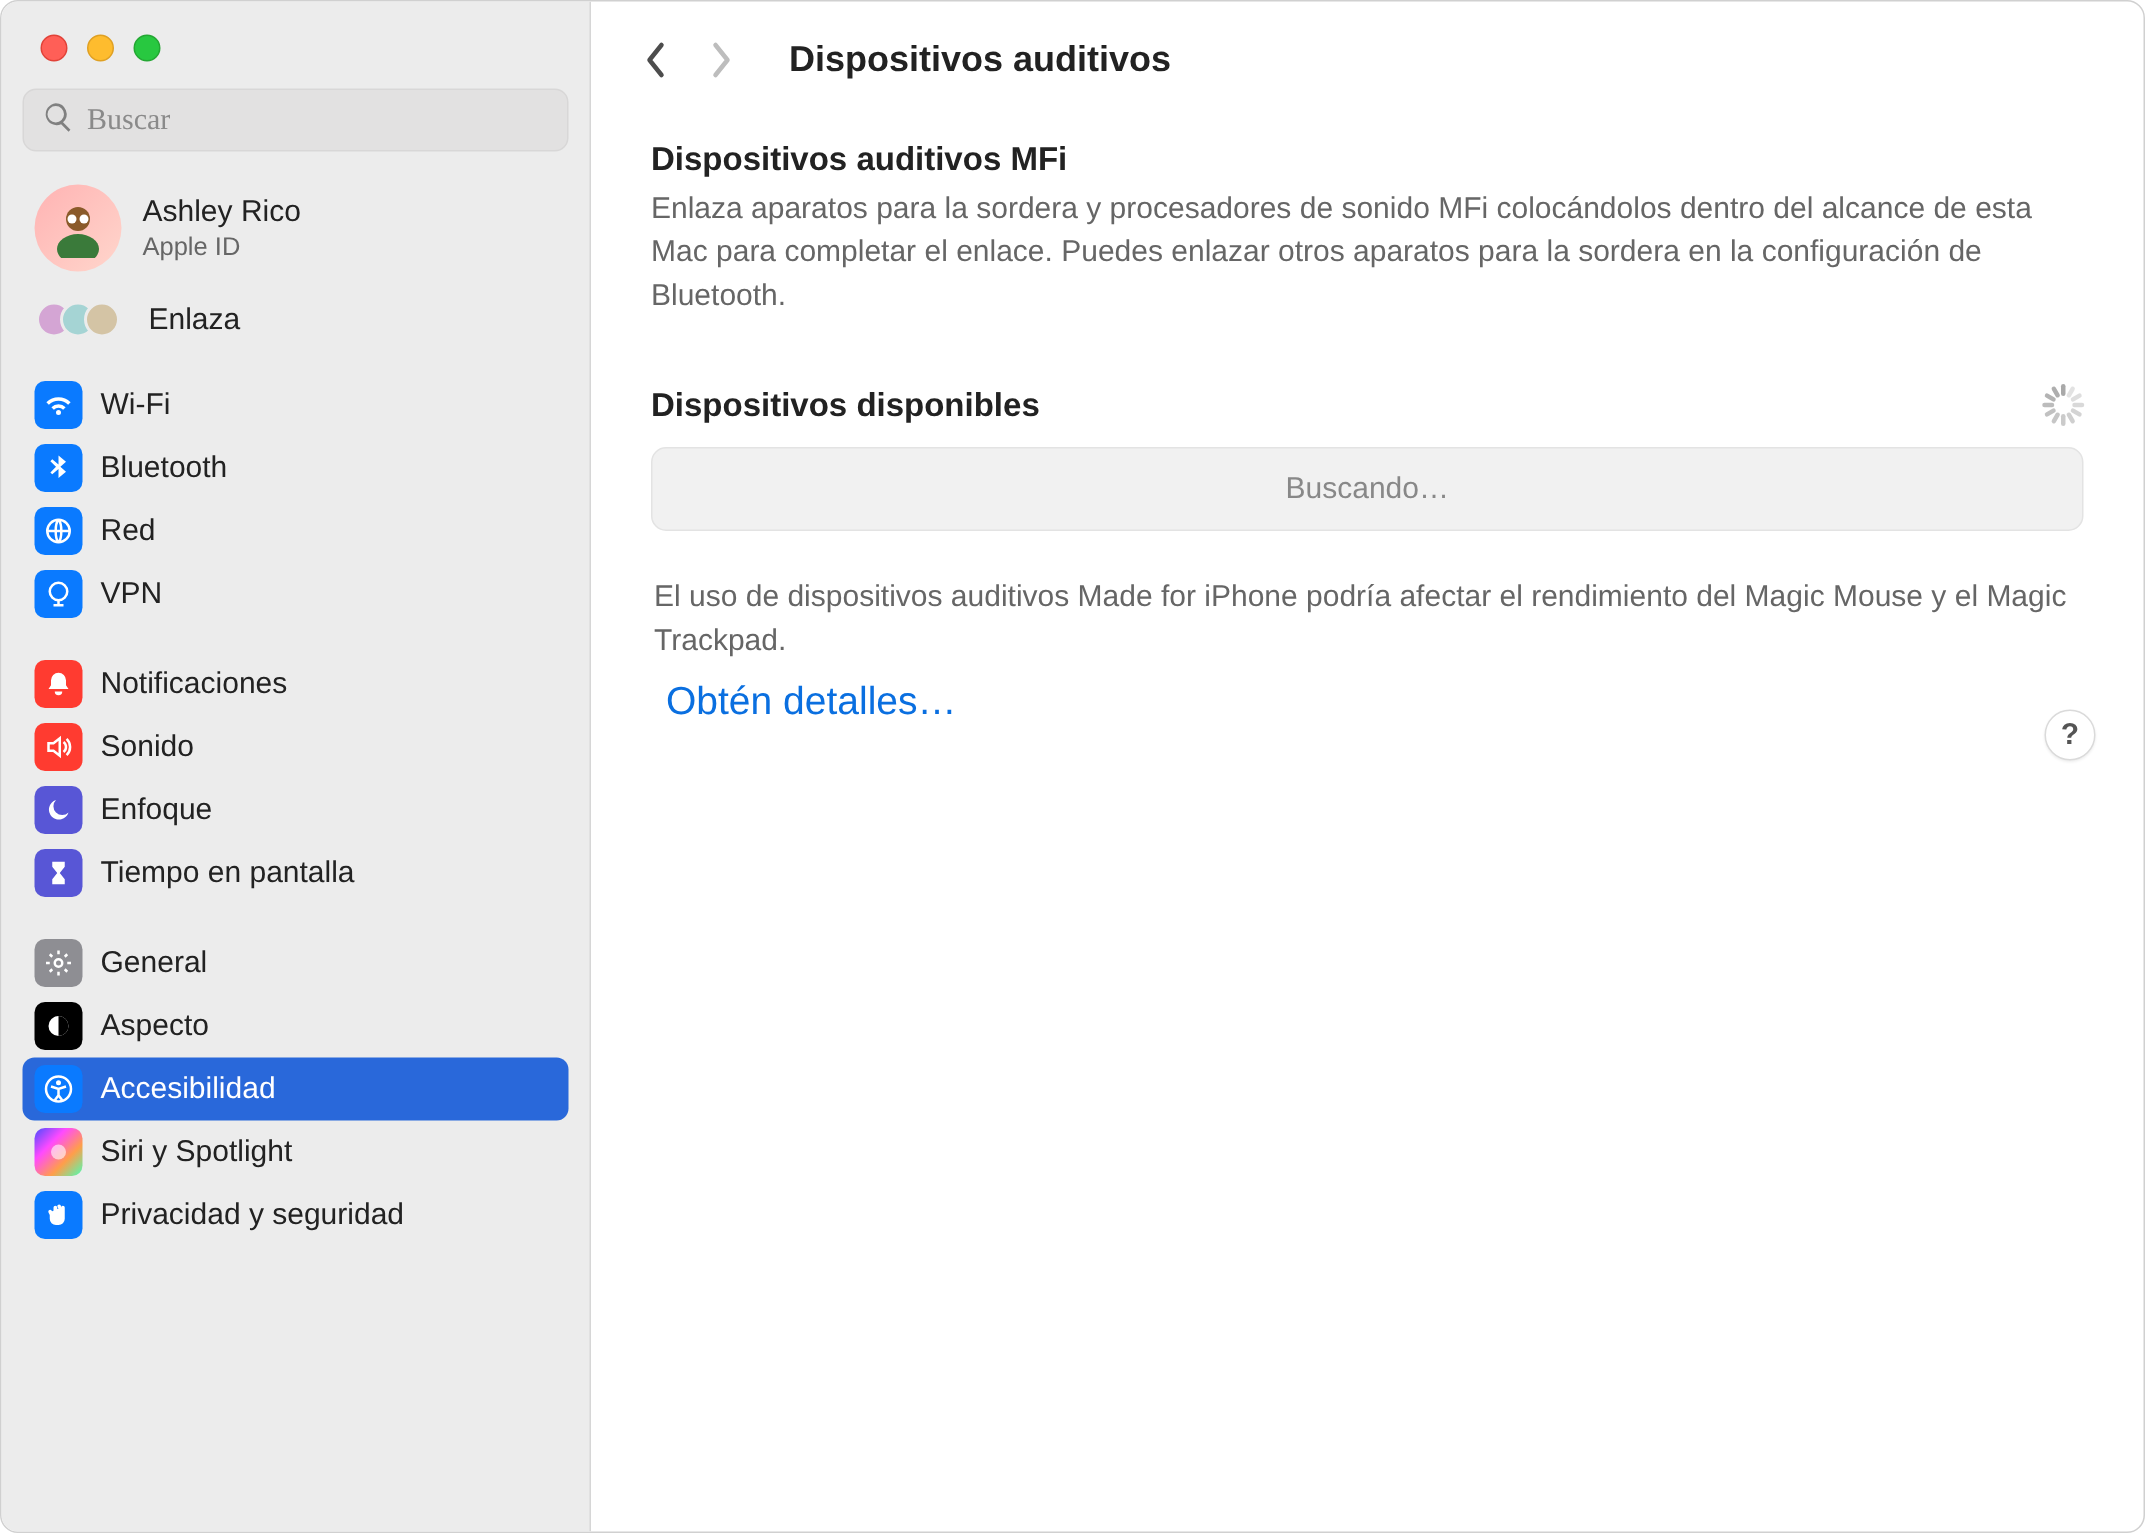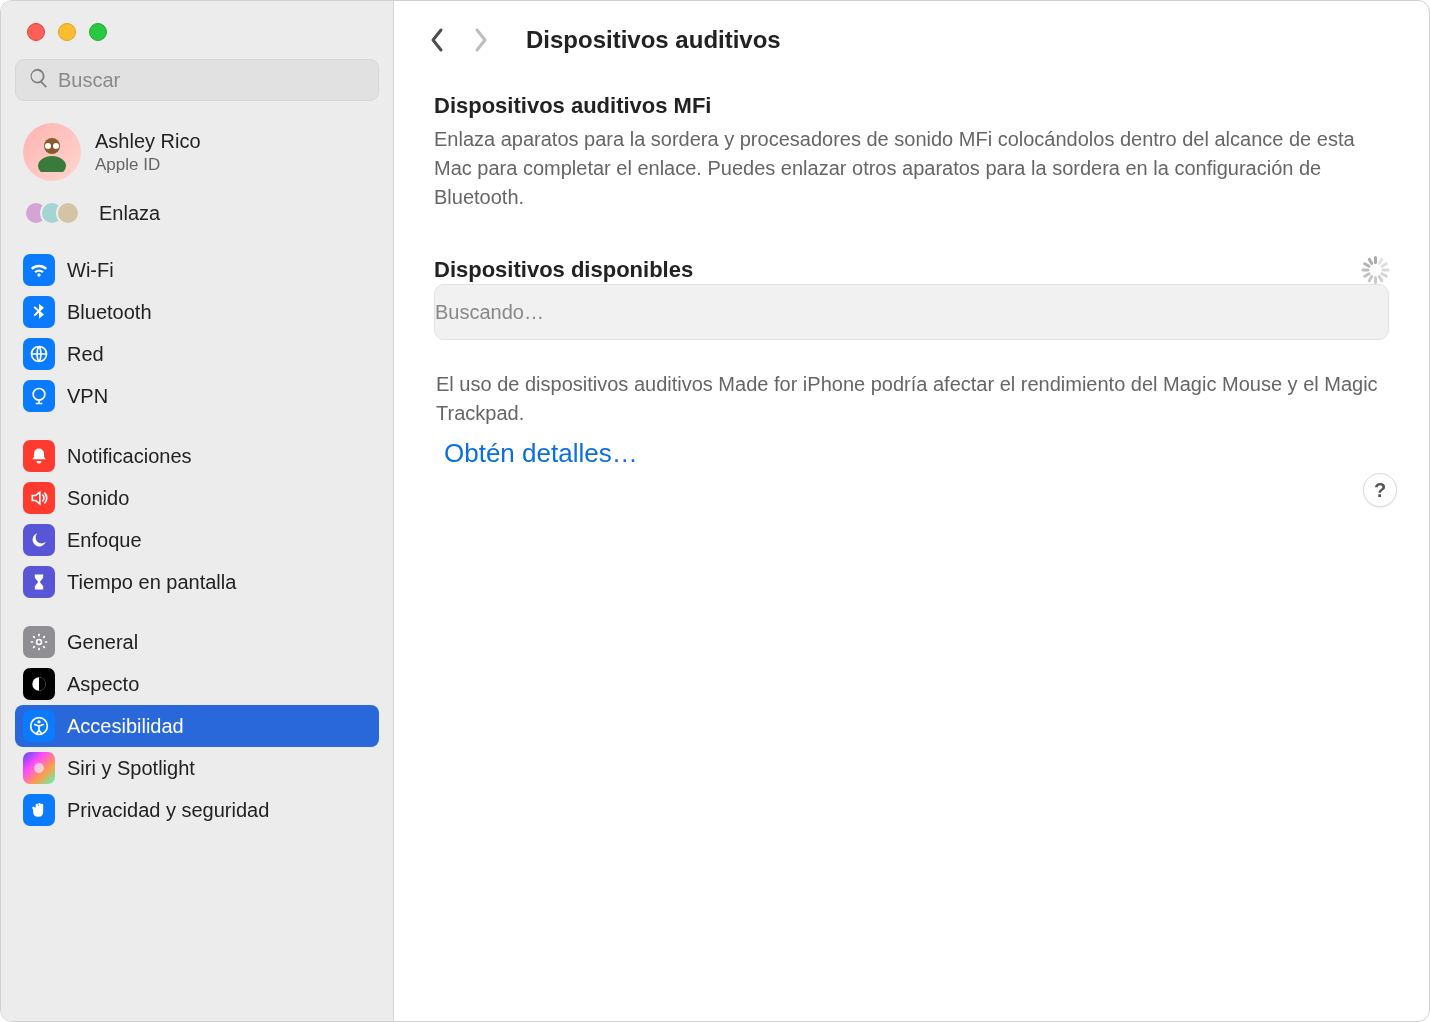--- a/index.html
+++ b/index.html
@@ -53,20 +53,21 @@
   gap: 8px;
 }
 .search svg { width: 22px; height: 22px; fill: #808080; }
 .search input {
   flex: 1;
   border: none;
   background: transparent;
   font-size: 20px;
   color: #333;
   outline: none;
+  font-family: Liberation Serif, serif;
 }
 .search input::placeholder { color: #8a8a8a; }
 
 .sidebar-scroll {
   flex: 1;
   overflow-y: auto;
   padding: 0 14px 0 14px;
 }
 
 .account-row {
@@ -186,20 +187,21 @@
   font-size: 20px;
   color: #666;
   line-height: 1.45;
   margin-bottom: 44px;
 }
 
 .subheading-row {
   display: flex;
   align-items: center;
   justify-content: space-between;
+  margin-bottom: 14px;
 }
 .subheading {
   font-size: 22px;
   font-weight: 700;
   color: #222;
 }
 .spinner {
   width: 28px; height: 28px;
   position: relative;
 }
@@ -225,21 +227,21 @@
 .spinner .seg:nth-child(12){transform:rotate(330deg);opacity:.85}
 
 .searching-box {
   width: 100%;
   height: 56px;
   background: #f1f1f1;
   border: 0.5px solid #e3e3e3;
   border-radius: 10px;
   display: flex;
   align-items: center;
-  justify-content: flex-start;
+  justify-content: center;
   font-size: 20px;
   color: #888;
   margin-bottom: 30px;
 }
 
 .footnote {
   font-size: 20px;
   color: #666;
   line-height: 1.45;
   padding: 0 2px;

